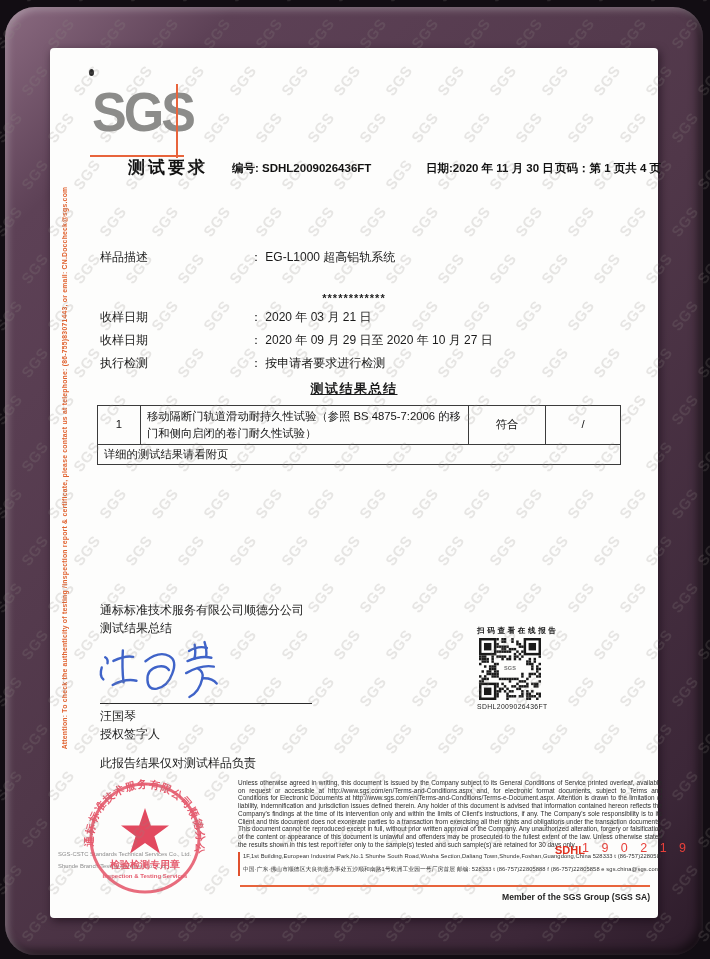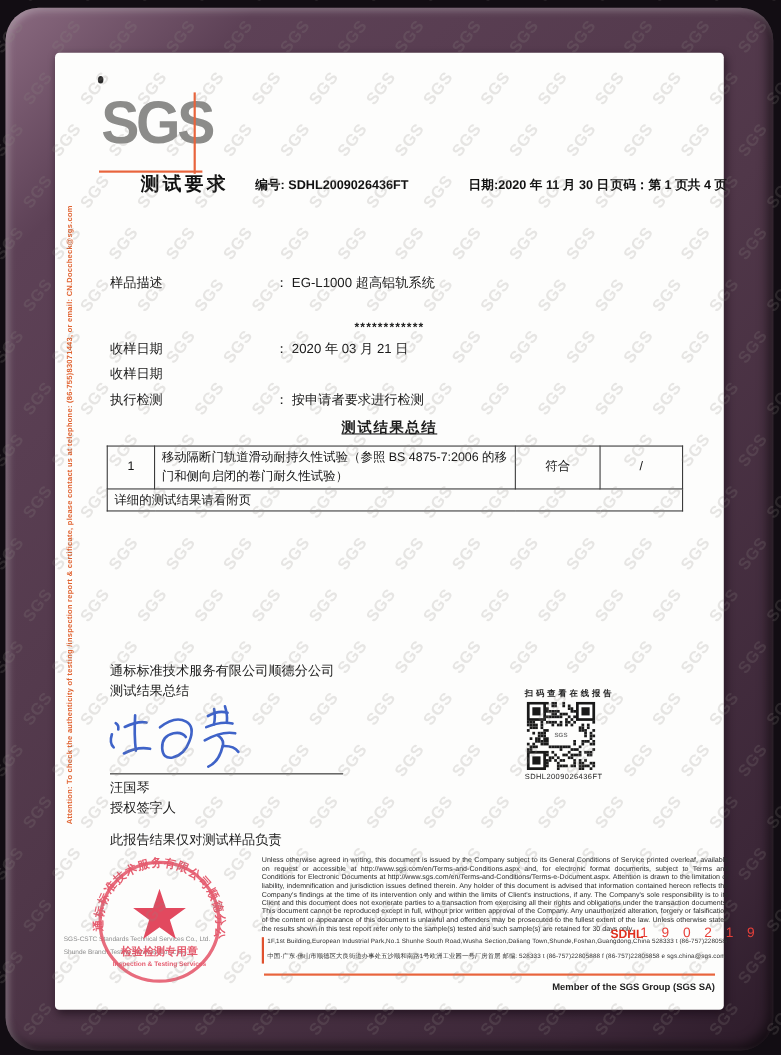--- a/index.html
+++ b/index.html
@@ -93,20 +93,21 @@
     </div>
 
 
     <div class="abs body-txt" style="left:50px; top:201px;">样品描述</div>
     <div class="abs body-txt" style="left:200px; top:201px;">： EG-L1000 超高铝轨系统</div>
     <div class="abs stars" style="left:0; top:244px;">************</div>
 
     <div class="abs body-txt" style="left:50px; top:261px;">收样日期</div>
     <div class="abs body-txt" style="left:200px; top:261px;">： 2020 年 03 月 21 日</div>
     <div class="abs body-txt" style="left:50px; top:284px;">收样日期</div>
+    <div class="abs body-txt" style="left:200px; top:284px;">： 2020 年 09 月 29 日至 2020 年 10 月 27 日</div>
     <div class="abs body-txt" style="left:50px; top:307px;">执行检测</div>
     <div class="abs body-txt" style="left:200px; top:307px;">： 按申请者要求进行检测</div>
 
     <div class="abs sec-title" style="left:0; top:332px;">测试结果总结</div>
 
     <table class="results abs" style="left:47px; top:357px;">
       <colgroup>
           <col style="width:43px">
           <col style="width:328px">
           <col style="width:77px">

